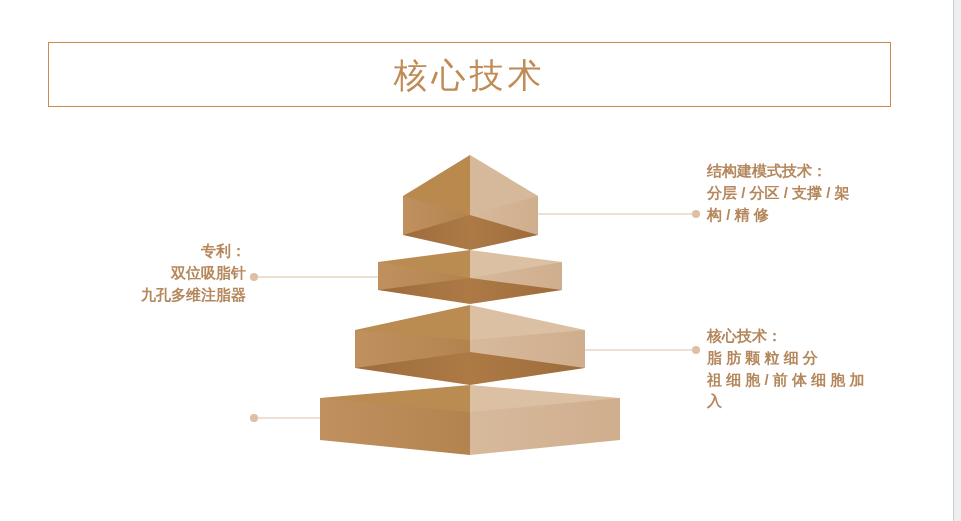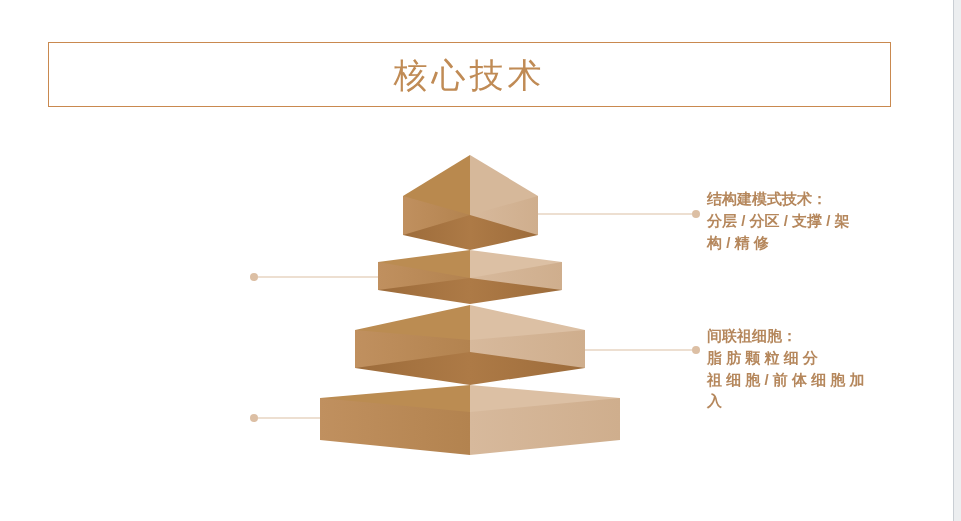--- a/index.html
+++ b/index.html
@@ -77,21 +77,21 @@
     font-weight: bold;
     white-space: pre-line;
   }
   .callout.left {
     text-align: right;
   }
   .callout.right {
     text-align: left;
   }
 
-  #label-tier1 { left: 707px; top: 188px; width: 188px; }
+  #label-tier1 { left: 707px; top: 160px; width: 188px; }
   #label-tier2 { left: 92px;  top: 240px; width: 154px; }
   #label-tier3 { left: 707px; top: 325px; width: 190px; }
   #label-tier4 { left: 92px;  top: 390px; width: 150px; }
 </style>
 </head>
 <body>
 
 <div id="slide">
 
   <div id="title-box">
@@ -167,22 +167,25 @@
     <g>
       <line x1="320" y1="418" x2="258" y2="418" stroke="#dcbfa4" stroke-width="1.2"></line>
       <circle cx="254" cy="418" r="4" fill="#dcbfa4"></circle>
     </g>
   </svg>
 
   <div class="callout right" id="label-tier1">结构建模式技术：
 分层 / 分区 / 支撑 / 架
 构 / 精 修</div>
 
+  <div class="callout left" id="label-tier2">专利：
+双位吸脂针
+九孔多维注脂器</div>
 
-  <div class="callout right" id="label-tier3">间联祖细胞：
+  <div class="callout right" id="label-tier3">核心技术：
 脂 肪 颗 粒 细 分
 祖 细 胞 / 前 体 细 胞 加
 入</div>
 
 
 </div>
 
 <div id="right-gutter"></div>
 
 </body></html>

